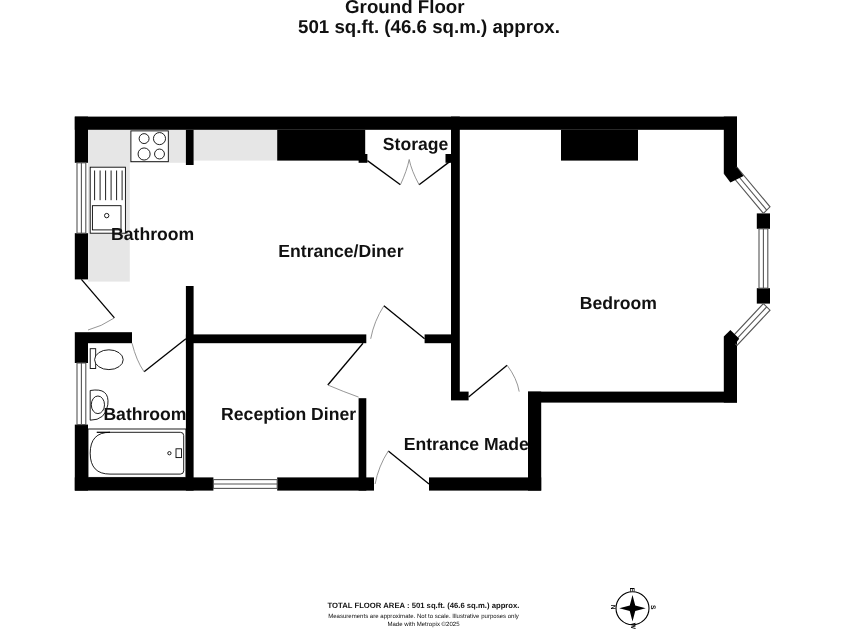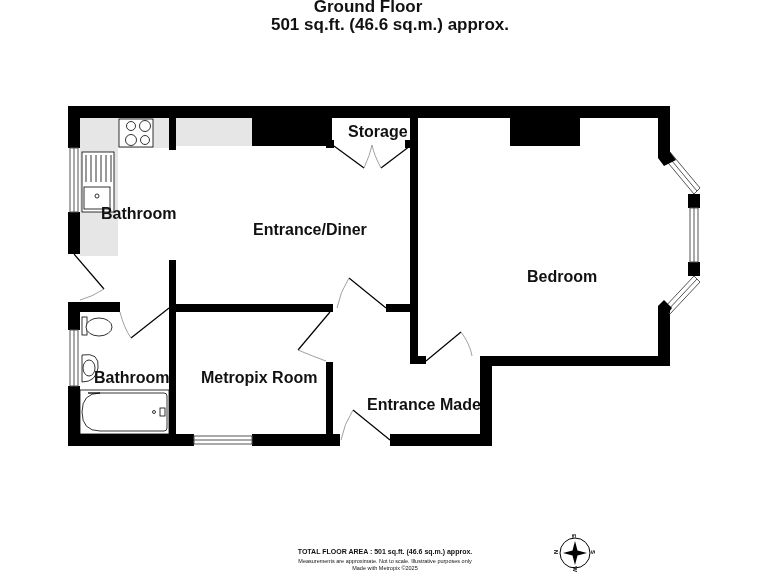--- a/index.html
+++ b/index.html
@@ -167,18 +167,18 @@
 <div style="position:absolute;left:572px;top:533px;font-size:6px;font-weight:bold;transform:rotate(90deg);">E</div>
 <div style="position:absolute;left:554px;top:549px;font-size:6px;font-weight:bold;transform:rotate(90deg);">N</div>
 <div style="position:absolute;left:591px;top:549px;font-size:6px;font-weight:bold;transform:rotate(90deg);">S</div>
 <div style="position:absolute;left:572px;top:566px;font-size:6px;font-weight:bold;transform:rotate(90deg);">W</div>
 
 <div class="room-label" style="left:101px;top:205px;">Bathroom</div>
 <div class="room-label" style="left:253px;top:221px;">Entrance/Diner</div>
 <div class="room-label" style="left:348px;top:123px;">Storage</div>
 <div class="room-label" style="left:527px;top:232px;margin-top:36px;">Bedroom</div>
 <div class="room-label" style="left:94px;top:369px;text-align:center;">Bathroom</div>
-<div class="room-label" style="left:201px;top:369px;">Metropix Room</div>
+<div class="room-label" style="left:201px;top:369px;">Reception Diner</div>
 <div class="room-label" style="left:367px;top:396px;">Entrance Made</div>
 
 <div class="footer f1">TOTAL FLOOR AREA : 501 sq.ft. (46.6 sq.m.) approx.</div>
 <div class="footer f2">Measurements are approximate.  Not to scale.  Illustrative purposes only</div>
 <div class="footer f3">Made with Metropix ©2025</div>
 
 </body></html>

